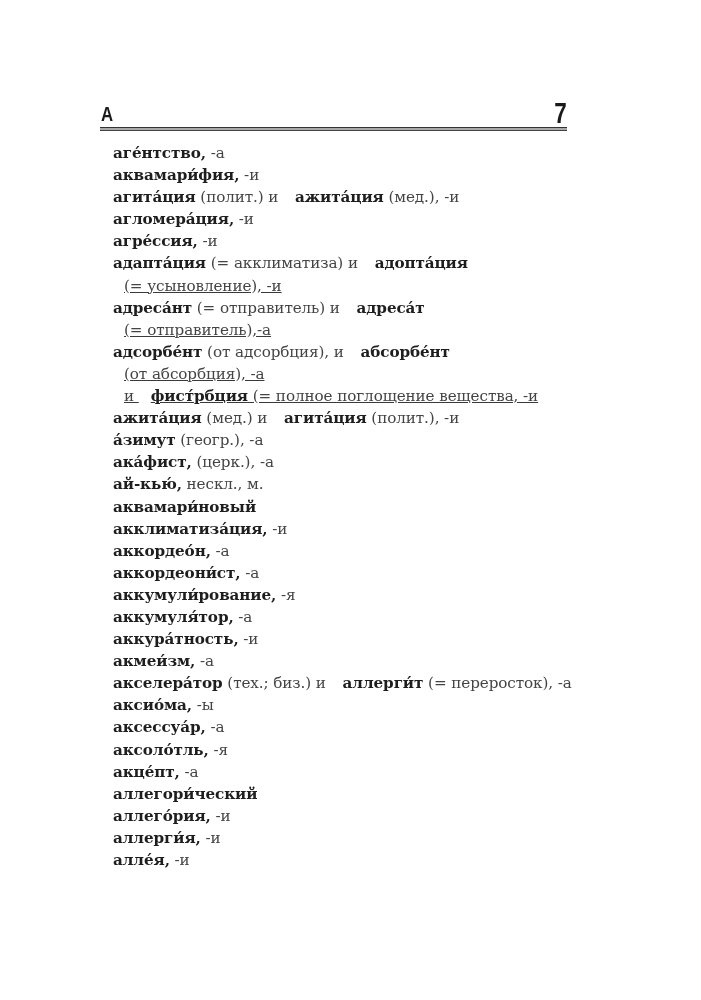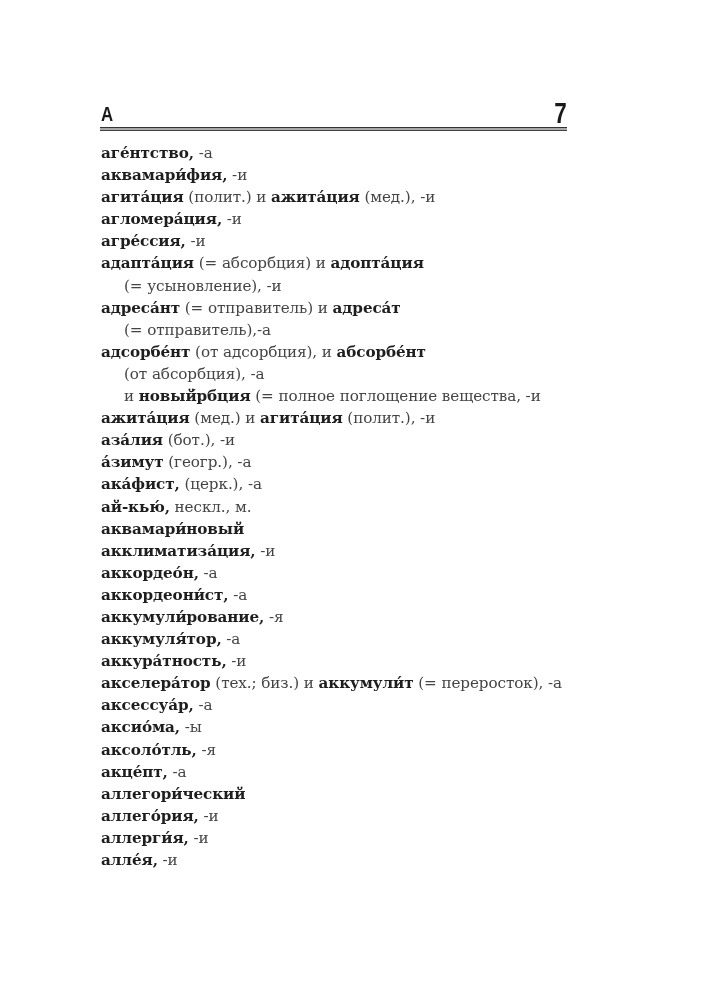--- a/index.html
+++ b/index.html
@@ -20,22 +20,22 @@
   .rule .l1 { position: absolute; left: 0; right: 0; top: 0; height: 1px; background: #333; }
   .rule .l2 { position: absolute; left: 0; right: 0; top: 1px; height: 2px; background: #a8a8a8; }
   .rule .l3 { position: absolute; left: 0; right: 0; top: 3px; height: 1px; background: #444; }
 
   .entries {
     position: absolute; left: 101px; top: 142px; width: 470px;
     font-family: "DejaVu Serif", serif; font-size: 15.2px; line-height: 22.1px;
     color: #3a3a3a; letter-spacing: -0.1px;
   }
   .line { white-space: nowrap; height: 22.1px; }
-  .line.cont { padding-left: 23px; }
-  .hw { font-weight: bold; color: #1e1e1e; }
+  .line.cont { padding-left: 23px; text-decoration: underline; }
+  .hw { font-weight: bold; color: #1e1e1e; margin-left: 12px; }
   .gl { color: #444; }
 </style>
 </head>
 <body>
 
 <div class="page">
   <div class="running-head">
     <span class="head-letter">А</span>
     <span class="head-page">7</span>
   </div>
@@ -43,42 +43,42 @@
     <div class="l1"></div>
     <div class="l2"></div>
     <div class="l3"></div>
   </div>
   <div class="entries" id="entries">
       <div class="line"><span class="hw">аге́нтство,</span><span class="gl"> -а</span></div>
       <div class="line"><span class="hw">аквамари́фия,</span><span class="gl"> -и</span></div>
       <div class="line"><span class="hw">агита́ция</span><span class="gl"> (полит.) и </span><span class="hw">ажита́ция</span><span class="gl"> (мед.), -и</span></div>
       <div class="line"><span class="hw">агломера́ция,</span><span class="gl"> -и</span></div>
       <div class="line"><span class="hw">агре́ссия,</span><span class="gl"> -и</span></div>
-      <div class="line"><span class="hw">адапта́ция</span><span class="gl"> (= абсорбция) и </span><span class="hw">адопта́ция</span></div>
+      <div class="line"><span class="hw">адапта́ция</span><span class="gl"> (= акклиматиза) и </span><span class="hw">адопта́ция</span></div>
       <div class="line cont"><span class="gl">(= усыновление), -и</span></div>
       <div class="line"><span class="hw">адреса́нт</span><span class="gl"> (= отправитель) и </span><span class="hw">адреса́т</span></div>
       <div class="line cont"><span class="gl">(= отправитель),-а</span></div>
       <div class="line"><span class="hw">адсорбе́нт</span><span class="gl"> (от адсорбция), и </span><span class="hw">абсорбе́нт</span></div>
       <div class="line cont"><span class="gl">(от абсорбция), -а</span></div>
-      <div class="line cont"><span class="gl">и </span><span class="hw">новый́рбция</span><span class="gl"> (= полное поглощение вещества, -и</span></div>
+      <div class="line cont"><span class="gl">и </span><span class="hw">фист́рбция</span><span class="gl"> (= полное поглощение вещества, -и</span></div>
       <div class="line"><span class="hw">ажита́ция</span><span class="gl"> (мед.) и </span><span class="hw">агита́ция</span><span class="gl"> (полит.), -и</span></div>
-      <div class="line"><span class="hw">аза́лия</span><span class="gl"> (бот.), -и</span></div>
       <div class="line"><span class="hw">а́зимут</span><span class="gl"> (геогр.), -а</span></div>
       <div class="line"><span class="hw">ака́фист,</span><span class="gl"> (церк.), -а</span></div>
       <div class="line"><span class="hw">ай-кью́,</span><span class="gl"> нескл., м.</span></div>
       <div class="line"><span class="hw">аквамари́новый</span></div>
       <div class="line"><span class="hw">акклиматиза́ция,</span><span class="gl"> -и</span></div>
       <div class="line"><span class="hw">аккордео́н,</span><span class="gl"> -а</span></div>
       <div class="line"><span class="hw">аккордеони́ст,</span><span class="gl"> -а</span></div>
       <div class="line"><span class="hw">аккумули́рование,</span><span class="gl"> -я</span></div>
       <div class="line"><span class="hw">аккумуля́тор,</span><span class="gl"> -а</span></div>
       <div class="line"><span class="hw">аккура́тность,</span><span class="gl"> -и</span></div>
-      <div class="line"><span class="hw">акселера́тор</span><span class="gl"> (тех.; биз.) и </span><span class="hw">аккумули́т</span><span class="gl"> (= переросток), -а</span></div>
+      <div class="line"><span class="hw">акмеи́зм,</span><span class="gl"> -а</span></div>
+      <div class="line"><span class="hw">акселера́тор</span><span class="gl"> (тех.; биз.) и </span><span class="hw">аллерги́т</span><span class="gl"> (= переросток), -а</span></div>
+      <div class="line"><span class="hw">аксио́ма,</span><span class="gl"> -ы</span></div>
       <div class="line"><span class="hw">аксессуа́р,</span><span class="gl"> -а</span></div>
-      <div class="line"><span class="hw">аксио́ма,</span><span class="gl"> -ы</span></div>
       <div class="line"><span class="hw">аксоло́тль,</span><span class="gl"> -я</span></div>
       <div class="line"><span class="hw">акце́пт,</span><span class="gl"> -а</span></div>
       <div class="line"><span class="hw">аллегори́ческий</span></div>
       <div class="line"><span class="hw">аллего́рия,</span><span class="gl"> -и</span></div>
       <div class="line"><span class="hw">аллерги́я,</span><span class="gl"> -и</span></div>
       <div class="line"><span class="hw">алле́я,</span><span class="gl"> -и</span></div>
     </div>
 </div>
 
 </body></html>

